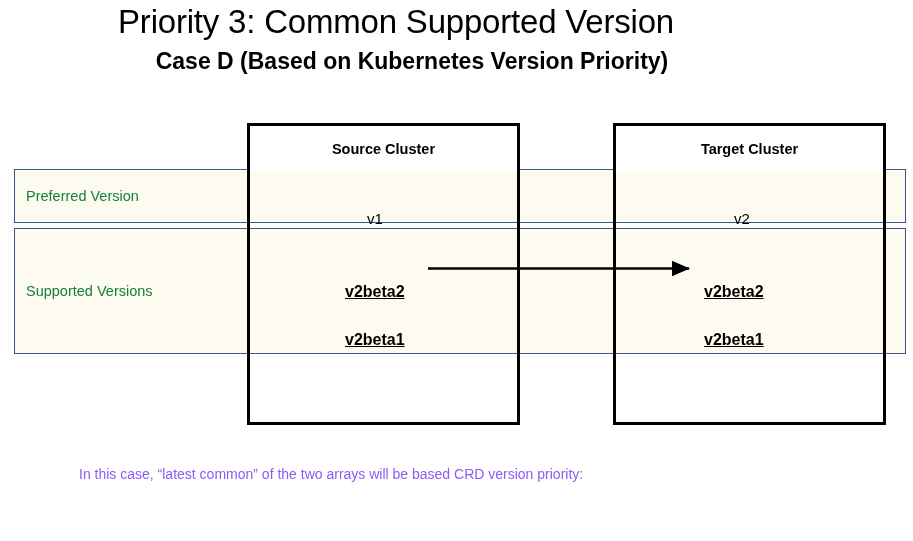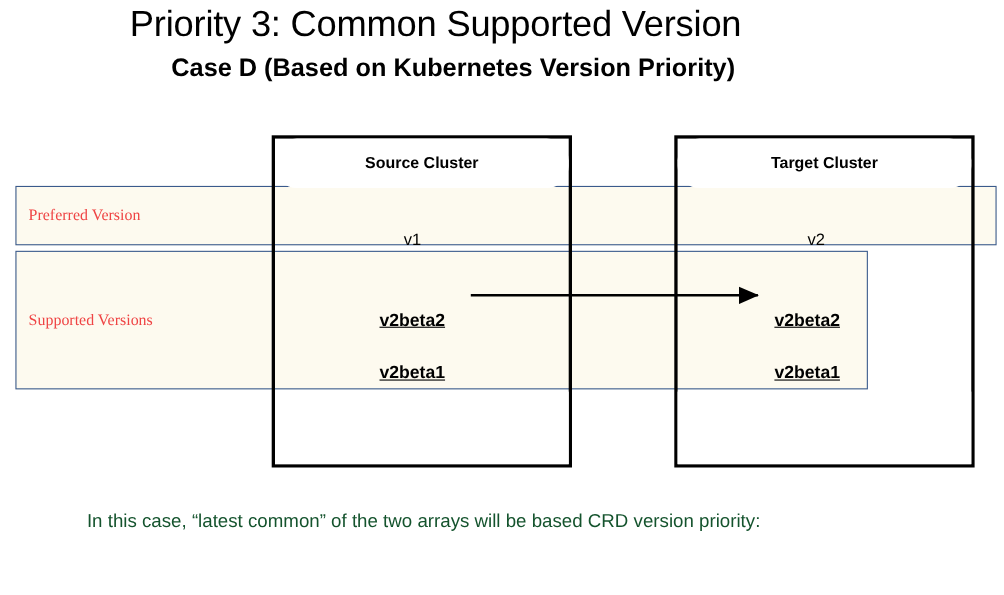--- a/index.html
+++ b/index.html
@@ -51,31 +51,30 @@
   }
   #row-preferred {
     left: 14px;
     top: 169px;
     width: 892px;
     height: 54px;
   }
   #row-supported {
     left: 14px;
     top: 228px;
-    width: 775px;
+    width: 892px;
     height: 126px;
   }
   .row-label {
     position: absolute;
     left: 11px;
     font-size: 14.5px;
     font-weight: 400;
     white-space: nowrap;
-    color: #ef4444;
-    font-family: Liberation Serif, serif;
+    color: #15803d;
   }
   #label-preferred { top: 18px; }
   #label-supported { top: 54px; }
 
   
   .cluster-box {
     position: absolute;
     border: 3px solid #000000;
     box-sizing: border-box;
     background: transparent;
@@ -99,21 +98,20 @@
     top: 0;
     width: 100%;
     height: 45px;
     background: #ffffff;
     display: flex;
     align-items: center;
     justify-content: center;
     font-size: 14.5px;
     font-weight: bold;
     z-index: 4;
-    border-radius: 20px;
   }
   .cluster-foot {
     position: absolute;
     left: 0;
     bottom: 0;
     width: 100%;
     height: 66px;
     background: #ffffff;
     z-index: 4;
   }
@@ -156,23 +154,23 @@
     z-index: 7;
     overflow: visible;
   }
 
   
   #footer-note {
     position: absolute;
     left: 79px;
     top: 462px;
     width: 790px;
-    font-size: 17px;
+    font-size: 14px;
     line-height: 24px;
-    color: #14532d;
+    color: #8b5cf6;
   }
   #footer-note div { white-space: nowrap; }
 </style>
 </head>
 <body>
 
 <div id="title-block">
   <div id="slide-title">Priority 3: Common Supported Version</div>
   <div id="slide-subtitle">Case D (Based on Kubernetes Version Priority)</div>
 </div>

